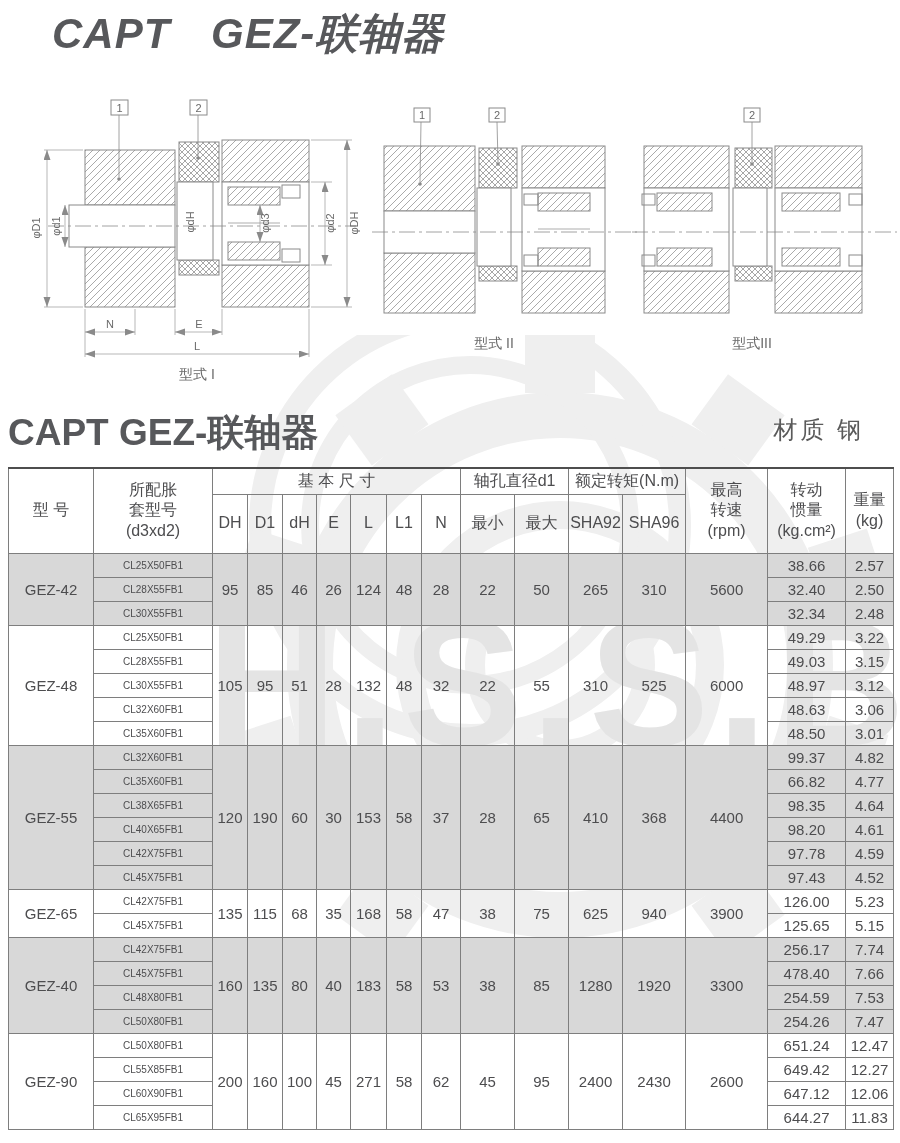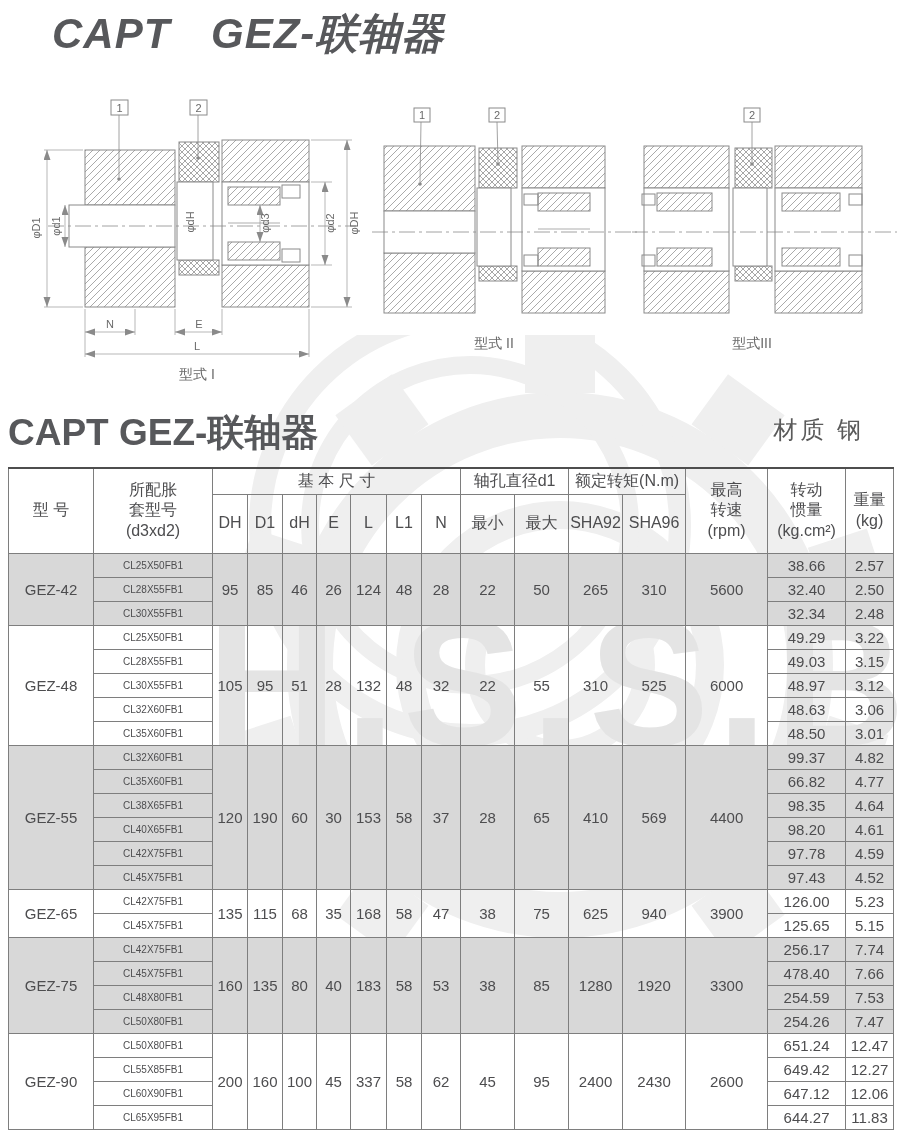--- a/index.html
+++ b/index.html
@@ -368,21 +368,21 @@
           <td data-name="dim-cell" rowspan="6">120</td>
           <td data-name="dim-cell" rowspan="6">190</td>
           <td data-name="dim-cell" rowspan="6">60</td>
           <td data-name="dim-cell" rowspan="6">30</td>
           <td data-name="dim-cell" rowspan="6">153</td>
           <td data-name="dim-cell" rowspan="6">58</td>
           <td data-name="dim-cell" rowspan="6">37</td>
           <td data-name="d1-min-cell" rowspan="6">28</td>
           <td data-name="d1-max-cell" rowspan="6">65</td>
           <td data-name="sha92-cell" rowspan="6">410</td>
-          <td data-name="sha96-cell" rowspan="6">569</td>
+          <td data-name="sha96-cell" rowspan="6">368</td>
           <td data-name="rpm-cell" rowspan="6">4400</td>
           <td data-name="inertia-cell">99.37</td>
           <td data-name="weight-cell">4.82</td>
         </tr>
         <tr data-name="table-row" class="shaded">
           <td data-name="sleeve-cell">CL35X60FB1</td>
           <td data-name="inertia-cell">66.82</td>
           <td data-name="weight-cell">4.77</td>
         </tr>
         <tr data-name="table-row" class="shaded">
@@ -422,21 +422,21 @@
           <td data-name="rpm-cell" rowspan="2">3900</td>
           <td data-name="inertia-cell">126.00</td>
           <td data-name="weight-cell">5.23</td>
         </tr>
         <tr data-name="table-row">
           <td data-name="sleeve-cell">CL45X75FB1</td>
           <td data-name="inertia-cell">125.65</td>
           <td data-name="weight-cell">5.15</td>
         </tr>
         <tr data-name="table-row" class="shaded">
-          <td data-name="model-cell" rowspan="4">GEZ-75</td>
+          <td data-name="model-cell" rowspan="4">GEZ-40</td>
           <td data-name="sleeve-cell">CL42X75FB1</td>
           <td data-name="dim-cell" rowspan="4">160</td>
           <td data-name="dim-cell" rowspan="4">135</td>
           <td data-name="dim-cell" rowspan="4">80</td>
           <td data-name="dim-cell" rowspan="4">40</td>
           <td data-name="dim-cell" rowspan="4">183</td>
           <td data-name="dim-cell" rowspan="4">58</td>
           <td data-name="dim-cell" rowspan="4">53</td>
           <td data-name="d1-min-cell" rowspan="4">38</td>
           <td data-name="d1-max-cell" rowspan="4">85</td>
@@ -461,21 +461,21 @@
           <td data-name="inertia-cell">254.26</td>
           <td data-name="weight-cell">7.47</td>
         </tr>
         <tr data-name="table-row">
           <td data-name="model-cell" rowspan="4">GEZ-90</td>
           <td data-name="sleeve-cell">CL50X80FB1</td>
           <td data-name="dim-cell" rowspan="4">200</td>
           <td data-name="dim-cell" rowspan="4">160</td>
           <td data-name="dim-cell" rowspan="4">100</td>
           <td data-name="dim-cell" rowspan="4">45</td>
-          <td data-name="dim-cell" rowspan="4">337</td>
+          <td data-name="dim-cell" rowspan="4">271</td>
           <td data-name="dim-cell" rowspan="4">58</td>
           <td data-name="dim-cell" rowspan="4">62</td>
           <td data-name="d1-min-cell" rowspan="4">45</td>
           <td data-name="d1-max-cell" rowspan="4">95</td>
           <td data-name="sha92-cell" rowspan="4">2400</td>
           <td data-name="sha96-cell" rowspan="4">2430</td>
           <td data-name="rpm-cell" rowspan="4">2600</td>
           <td data-name="inertia-cell">651.24</td>
           <td data-name="weight-cell">12.47</td>
         </tr>

